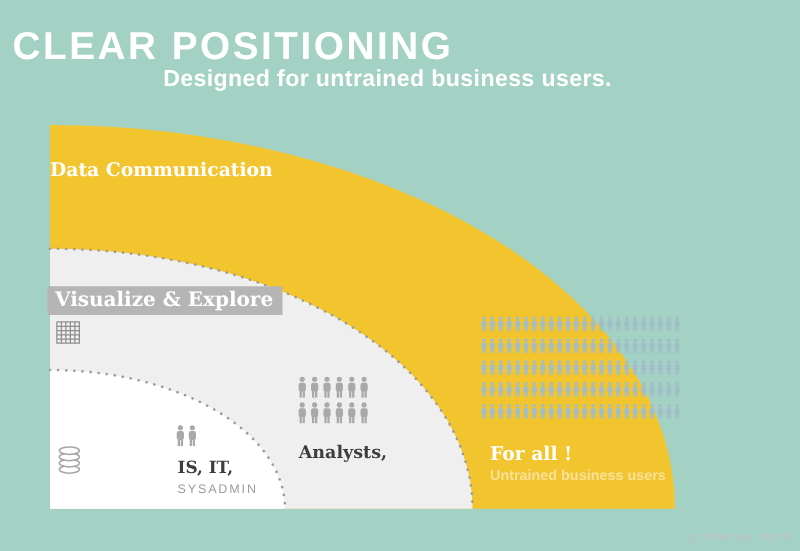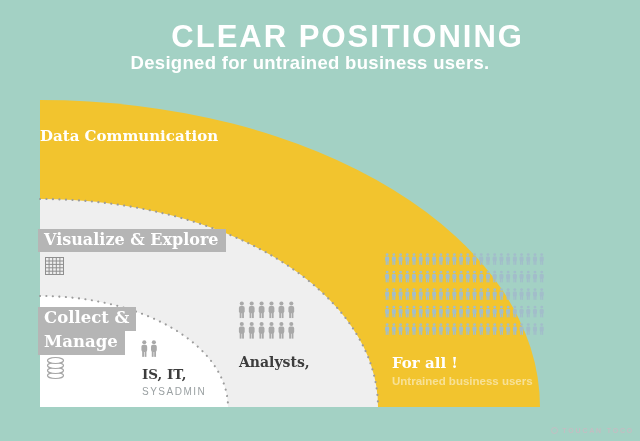--- a/index.html
+++ b/index.html
@@ -12,21 +12,21 @@
   .stage{position:relative;width:640px;height:441px;background:var(--teal);overflow:hidden;}
   .arcs{position:absolute;left:0;top:0;width:640px;height:441px;}
   .arc-yellow{fill:var(--yellow);}
   .arc-gray{fill:var(--zone-gray);}
   .arc-white{fill:var(--zone-white);}
   .arc-dotted{fill:none;stroke:var(--dot);stroke-width:2.1;stroke-linecap:round;stroke-dasharray:0.1 6.4;}
   .tbl{stroke:#8f8f8f;stroke-width:1;fill:none;}
   .db{stroke:#a6a6a6;stroke-width:1.2;fill:#ffffff;}
 
   .txt{position:absolute;white-space:nowrap;}
-  .slide-title{left:0;top:19px;width:524px;text-align:right;color:#fff;
+  .slide-title{left:10px;top:19px;width:524px;text-align:left;color:#fff;
     font-size:31px;font-weight:bold;letter-spacing:2px;}
   .slide-subtitle{left:0;top:52px;width:620px;text-align:center;color:#fff;
     font-size:18.5px;font-weight:bold;letter-spacing:0.3px;}
 
   .serifb{font-family:"DejaVu Serif","Liberation Serif",serif;font-weight:bold;}
 
   .zone-dc{left:40px;top:127px;color:#fff;font-size:15px;}
   .zone-label{display:inline-block;background:var(--label-bg);color:#fff;padding:1px 7px 3px 6px;}
   .zone-ve{left:38px;top:229px;font-size:16px;}
   .zone-cm{left:38px;top:307px;font-size:16.5px;line-height:20px;}
@@ -222,24 +222,20 @@
 
   <div class="txt slide-title">CLEAR POSITIONING</div>
   <div class="txt slide-subtitle">Designed for untrained business users.</div>
 
   <div class="txt serifb zone-dc">Data Communication</div>
 
   <div class="txt serifb zone-ve">
     <span class="zone-label">Visualize &amp; Explore</span>
   </div>
 
-  <div class="txt serifb zone-cm">
-    <span class="zone-label">Collect &amp;</span>
-    <span class="zone-label">Manage</span>
-  </div>
 
   <div class="txt serifb grp-title it-title">IS, IT,</div>
   <div class="txt it-sub">SYSADMIN</div>
 
   <div class="txt serifb grp-title an-title">Analysts,</div>
   <div class="txt an-sub">
   </div>
 
   <div class="txt serifb fa-title">For all !</div>
   <div class="txt fa-sub">Untrained business users</div>

